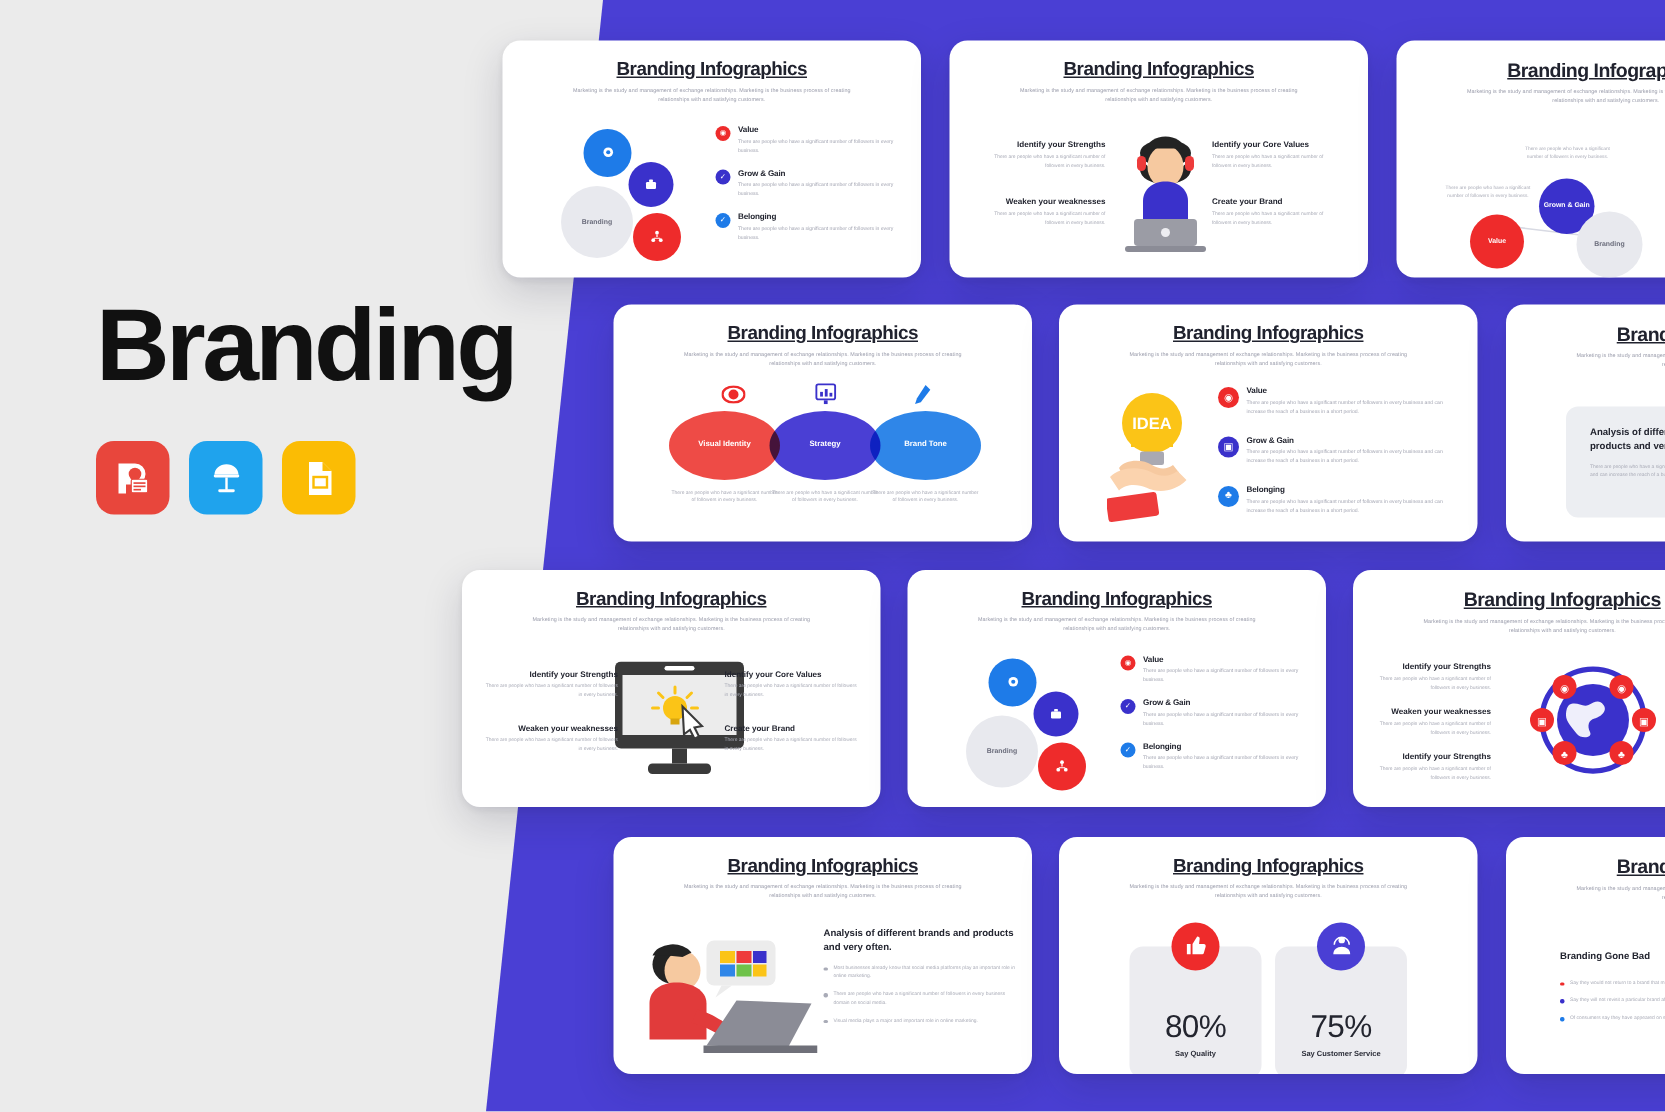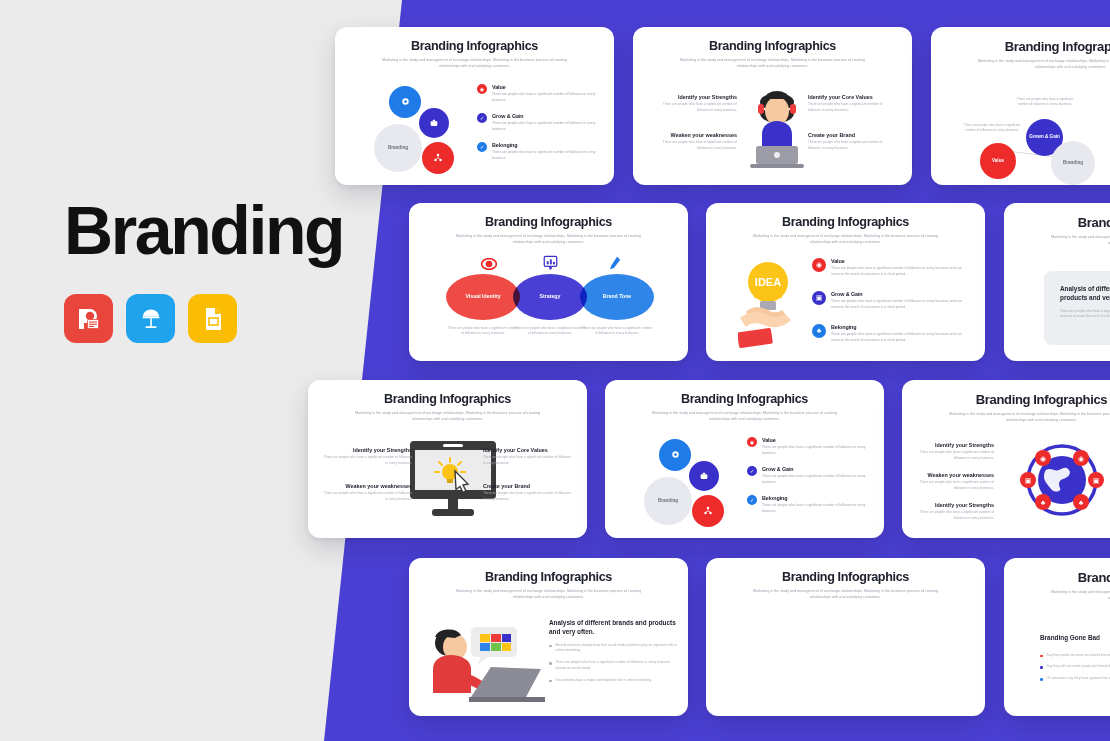--- a/index.html
+++ b/index.html
@@ -58,20 +58,21 @@
     box-shadow: 0 10px 26px rgba(30,30,60,.17), 0 2px 6px rgba(30,30,60,.08);
     overflow: hidden;
     padding: 12px 14px 10px;
   }
   .s-title {
     text-align: center;
     font-size: 12.6px;
     font-weight: 800;
     color: #20222e;
     letter-spacing: -.35px;
+    text-decoration: underline;
   }
   .s-title.lg { font-size: 13px; }
   .s-sub {
     text-align: center;
     font-size: 3.6px;
     line-height: 1.75;
     color: #9a9cab;
     margin: 4px auto 0;
     max-width: 205px;
     letter-spacing: .05px;
@@ -540,20 +541,40 @@
           <div class="bul-t">Visual media plays a major and important role in online marketing.</div>
         </div>
       </div>
     </div>
   </div>
 
   <div class="slide" style="left:706px; top:558px; width:279px; height:158px;">
     <div class="s-title">Branding Infographics</div>
     <div class="s-sub">Marketing is the study and management of exchange relationships. Marketing is the business process of creating relationships with and satisfying customers.</div>
     <div class="s-body" style="display:flex;justify-content:center;gap:9px;align-items:flex-start;padding-top:20px;">
+      <div class="stat-card">
+        <div class="stat-ic" style="background:#EE2B2B;">
+          <svg width="15" height="15" viewBox="0 0 24 24" fill="#fff">
+              <path d="M2 10h4v11H2zM8 10l5-8c2 0 3 1 2.6 3L15 10h5c1.6 0 2.4 1.4 2 3l-2 7c-.3 1-1 1-2 1H8z"></path>
+            </svg>
+        </div>
+        <div class="stat-n">80%</div>
+        <div class="stat-l">Say Quality</div>
+      </div>
+      <div class="stat-card">
+        <div class="stat-ic" style="background:#4A3FD4;">
+          <svg width="15" height="15" viewBox="0 0 24 24" fill="#fff">
+              <circle cx="12" cy="6" r="3.4"></circle>
+              <path d="M3 21c0-5 4-8 9-8s9 3 9 8z"></path>
+              <path d="M4 11a8 8 0 0 1 16 0" fill="none" stroke="#fff" stroke-width="1.6"></path>
+            </svg>
+        </div>
+        <div class="stat-n">75%</div>
+        <div class="stat-l">Say Customer Service</div>
+      </div>
     </div>
   </div>
 
   <div class="slide" style="left:1004px; top:558px; width:279px; height:158px;">
     <div class="s-title lg">Branding Infographics</div>
     <div class="s-sub">Marketing is the study and management of exchange relationships. Marketing is the business process of creating relationships with and satisfying customers.</div>
     <div class="s-body">
       <div style="position:absolute;left:22px;top:22px;width:150px;">
         <div class="analysis-h" style="margin-bottom:10px;">Branding Gone Bad</div>
         <div class="bul">

